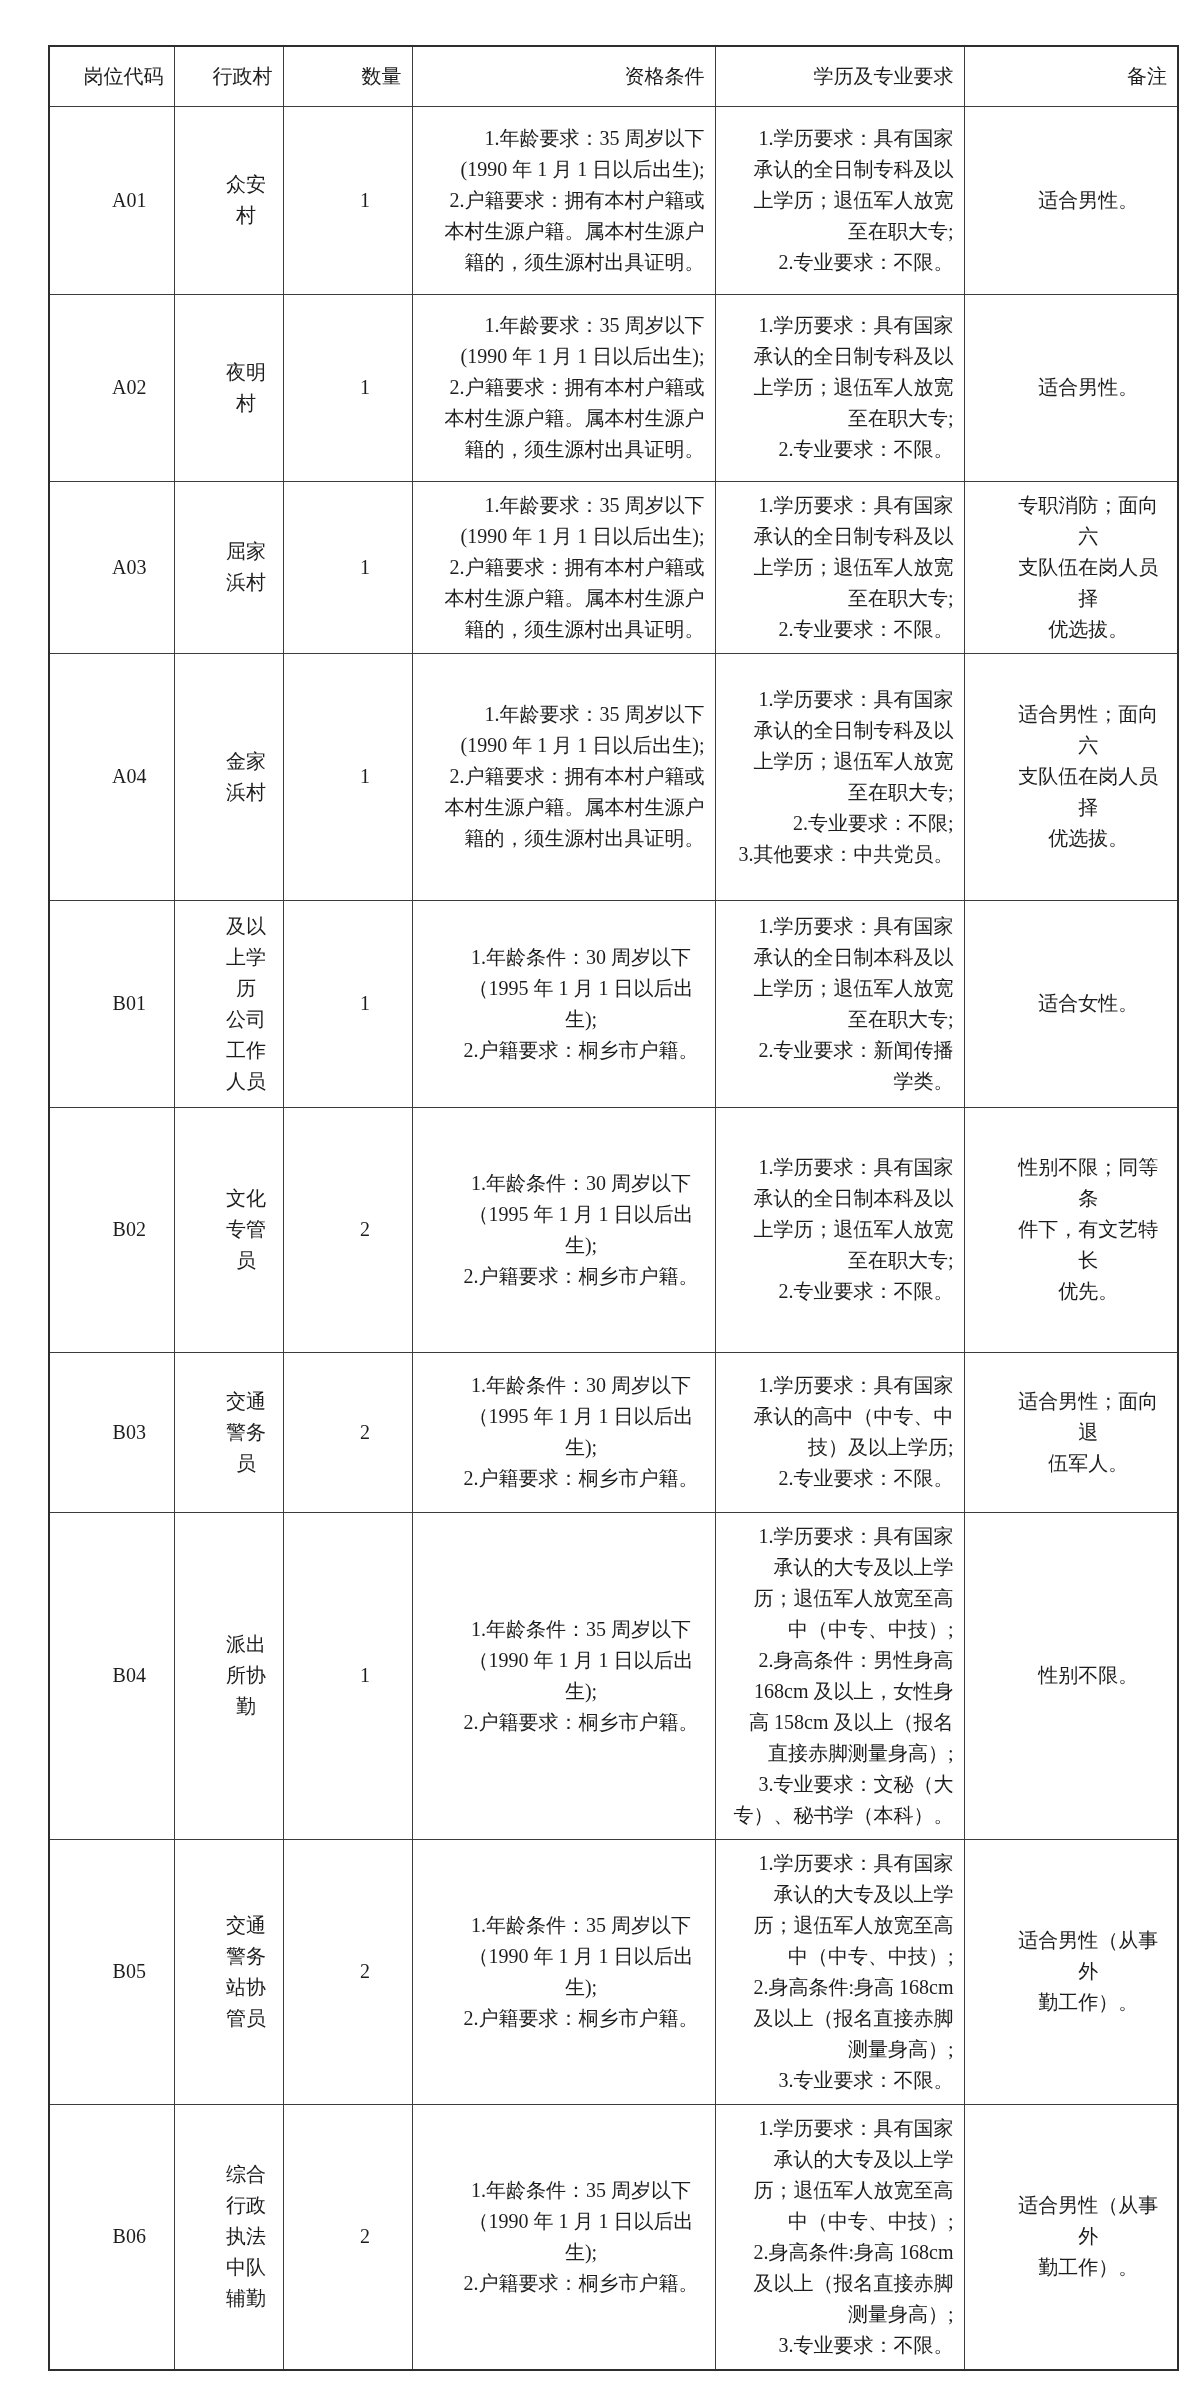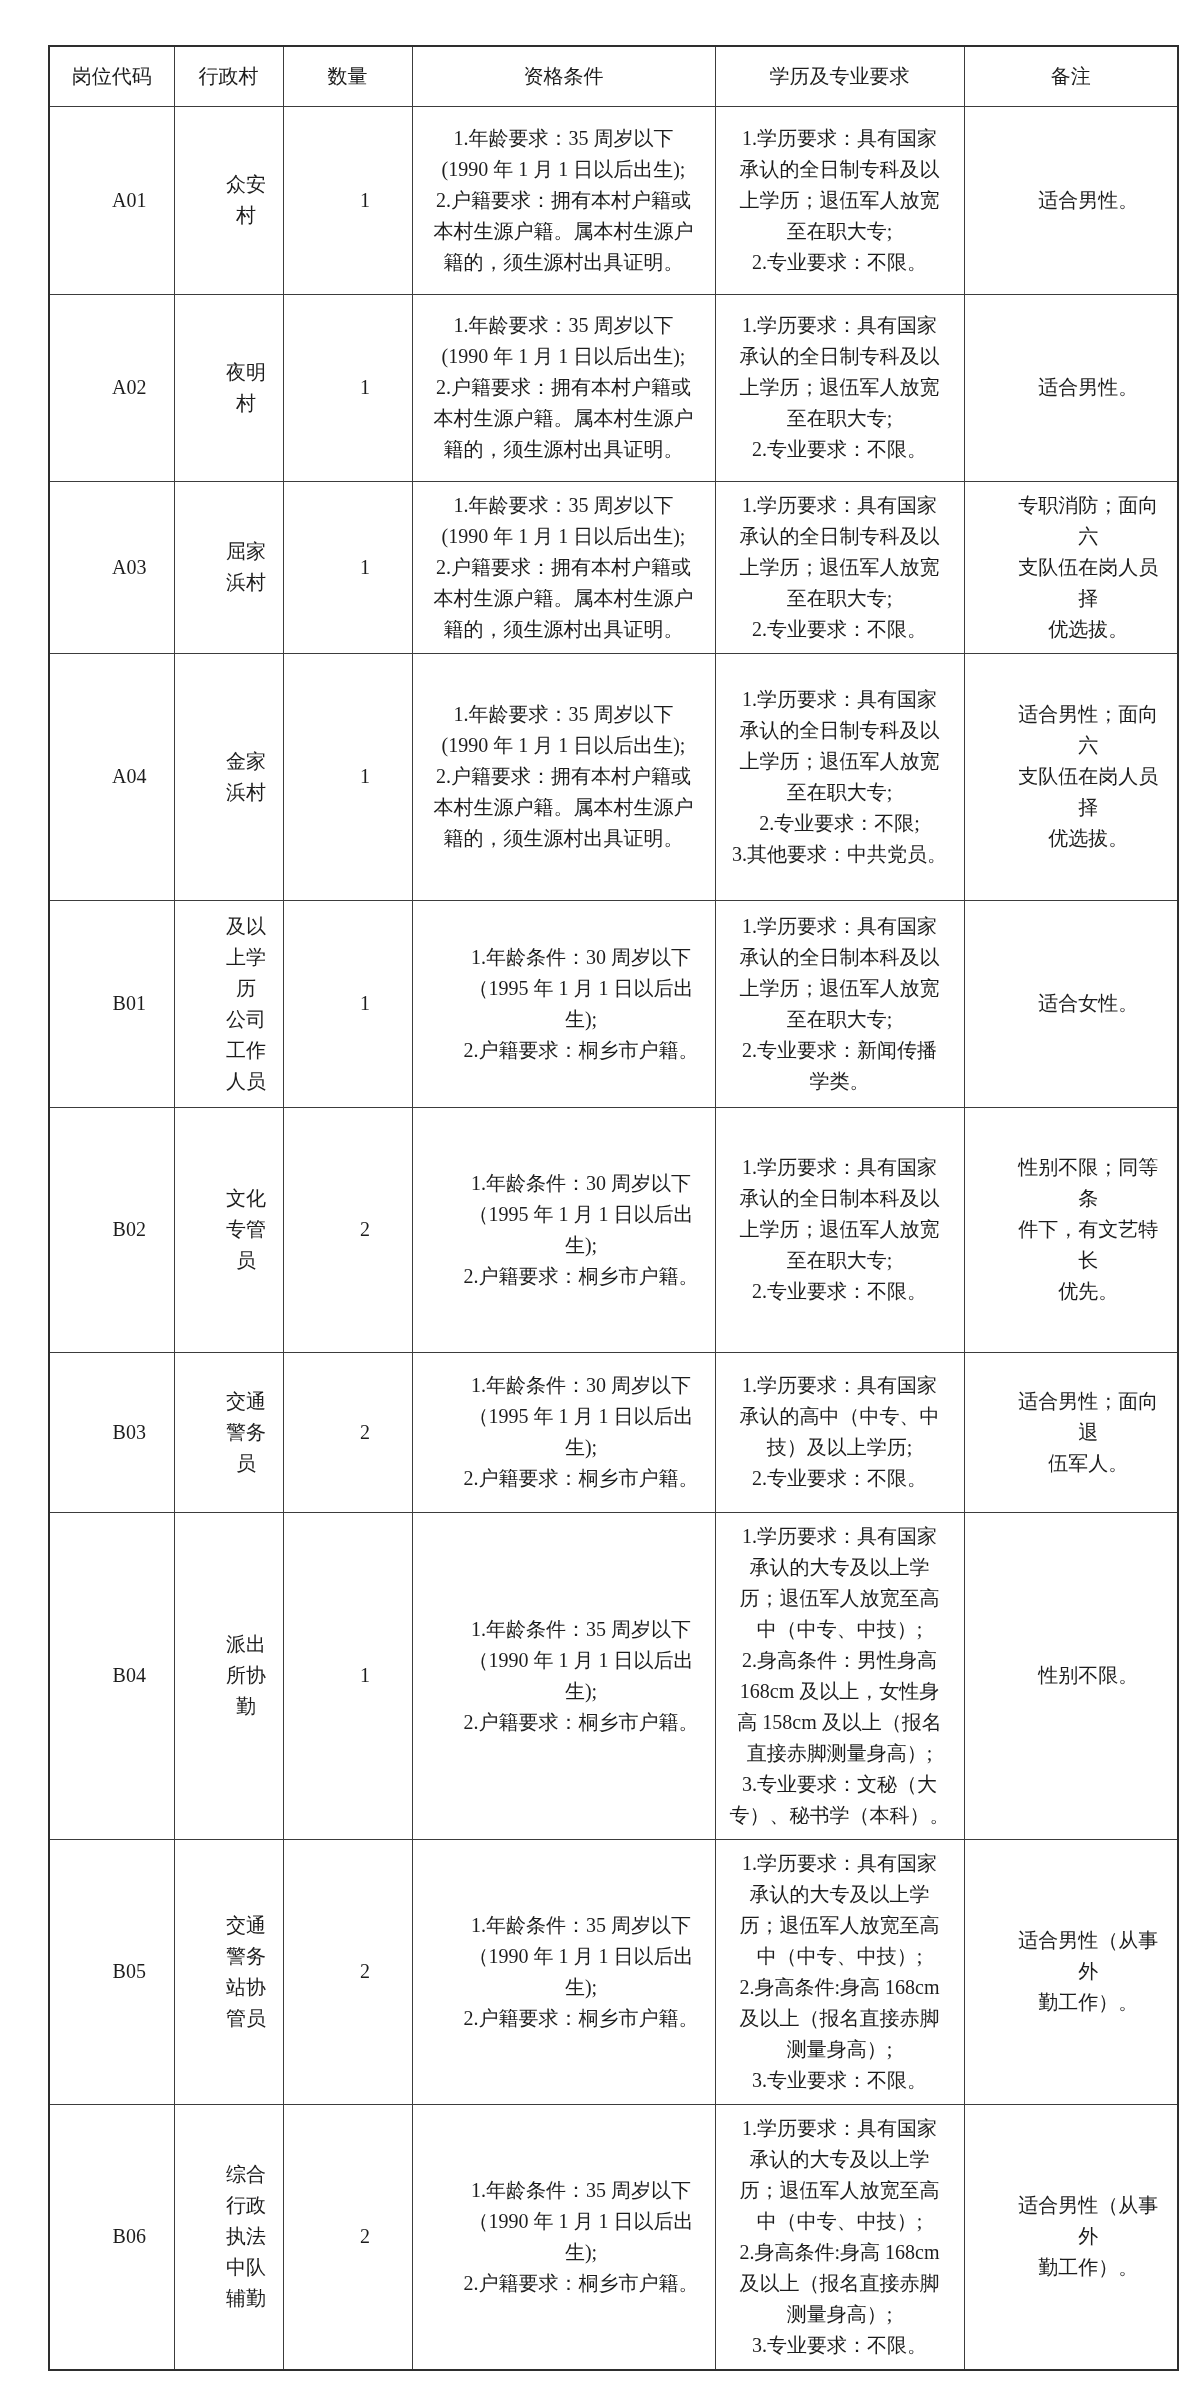--- a/index.html
+++ b/index.html
@@ -5,23 +5,23 @@
   html,body{margin:0;padding:0;background:#ffffff;}
   body{width:1199px;height:2405px;overflow:hidden;
        font-family:"Liberation Serif","DejaVu Serif",serif;color:#1d1d1d;}
   .page{padding-top:45px;}
   table.doc{border-collapse:collapse;table-layout:fixed;
             margin-left:48px;width:1129px;
             border:2px solid #2e2e2e;}
   th,td{border:1px solid #3c3c3c;vertical-align:middle;
         font-weight:normal;font-size:20px;line-height:31px;
         padding:8px 10px;box-sizing:border-box;overflow:hidden;}
-  th{text-align:center;line-height:24px;}
+  th{text-align:right;line-height:24px;}
   td.c-center{text-align:center;padding-left:45px;}
-  td.c-left{text-align:center;margin-left:20px;}
+  td.c-left{text-align:right;margin-left:20px;}
   td.pre{white-space:pre-line;}
   tr.r0{height:60px;}
   tr.r1{height:188px;}
   tr.r2{height:187px;}
   tr.r3{height:172px;}
   tr.r4{height:247px;}
   tr.r5{height:207px;}
   tr.r6{height:245px;}
   tr.r7{height:160px;}
   tr.r8{height:325px;}

